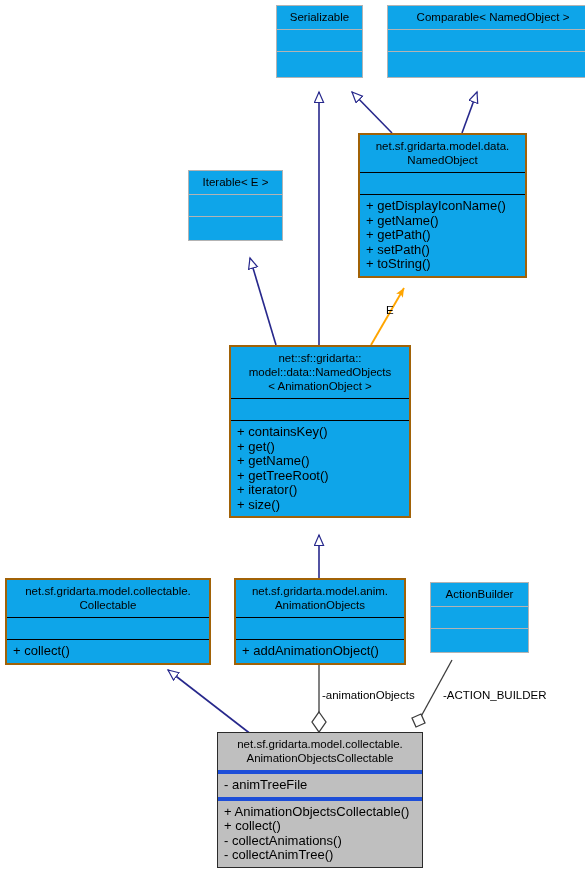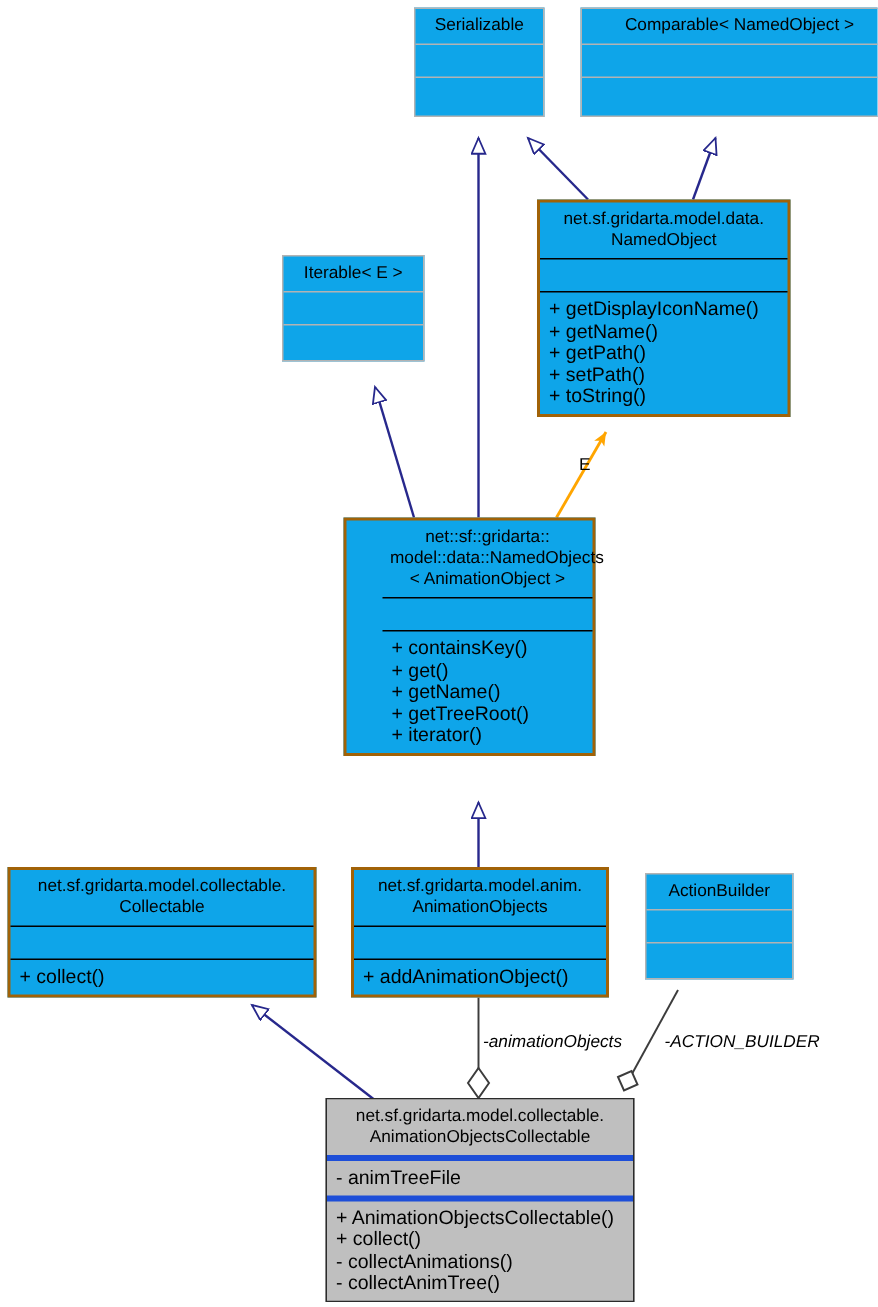--- a/index.html
+++ b/index.html
@@ -19,21 +19,21 @@
   .ext{border:1px solid #b3b3b3;}
   .ext .sec+.sec{border-top:1px solid #b3b3b3;}
   
   .own{border:2px solid #a16207;}
   .own .sec+.sec{border-top:1px solid #000000;}
   
   .focus{border:1px solid #2b2b2b;background:#bfbfbf;}
   .focus .sec+.sec{border-top:4px solid #1d4ed8;}
   .focus .title,.focus .attrs,.focus .ops{background:#bfbfbf;}
 
-  .edge-label{position:absolute;font-size:11.5px;color:#000;white-space:nowrap;font-style:italic;}
+  .edge-label{position:absolute;font-size:11.5px;color:#000;white-space:nowrap;}
   .tparam{position:absolute;font-size:11.5px;color:#000;}
 </style>
 </head>
 <body>
 
 <div id="canvas">
 
   <svg class="edges" viewBox="0 0 585 871" width="585" height="871" xmlns="http://www.w3.org/2000/svg">
     <defs>
       <marker id="hollowTri" markerWidth="14" markerHeight="14" refX="11" refY="5" orient="auto" markerUnits="userSpaceOnUse">
@@ -110,33 +110,34 @@
       <div class="row">+ toString()</div>
     </div>
   </div>
 
   <div class="node ext" style="left:188px;top:170px;width:95px;">
     <div class="sec title">Iterable&lt; E &gt;</div>
     <div class="sec attrs empty" style="height:22px;"></div>
     <div class="sec ops empty" style="height:24px;"></div>
   </div>
 
-  <div class="node own" style="left:229px;top:345px;width:168px;padding-left:24px;">
+  <div class="node own" style="left:229px;top:345px;width:182px;">
     <div class="sec title">
       <div>net::sf::gridarta::</div>
       <div>model::data::NamedObjects</div>
       <div>&lt; AnimationObject &gt;</div>
     </div>
     <div class="sec attrs empty" style="height:22px;"></div>
     <div class="sec ops">
       <div class="row">+ containsKey()</div>
       <div class="row">+ get()</div>
       <div class="row">+ getName()</div>
       <div class="row">+ getTreeRoot()</div>
       <div class="row">+ iterator()</div>
+      <div class="row">+ size()</div>
     </div>
   </div>
 
   <div class="node own" style="left:5px;top:578px;width:206px;">
     <div class="sec title">
       <div>net.sf.gridarta.model.collectable.</div>
       <div>Collectable</div>
     </div>
     <div class="sec attrs empty" style="height:22px;"></div>
     <div class="sec ops">

